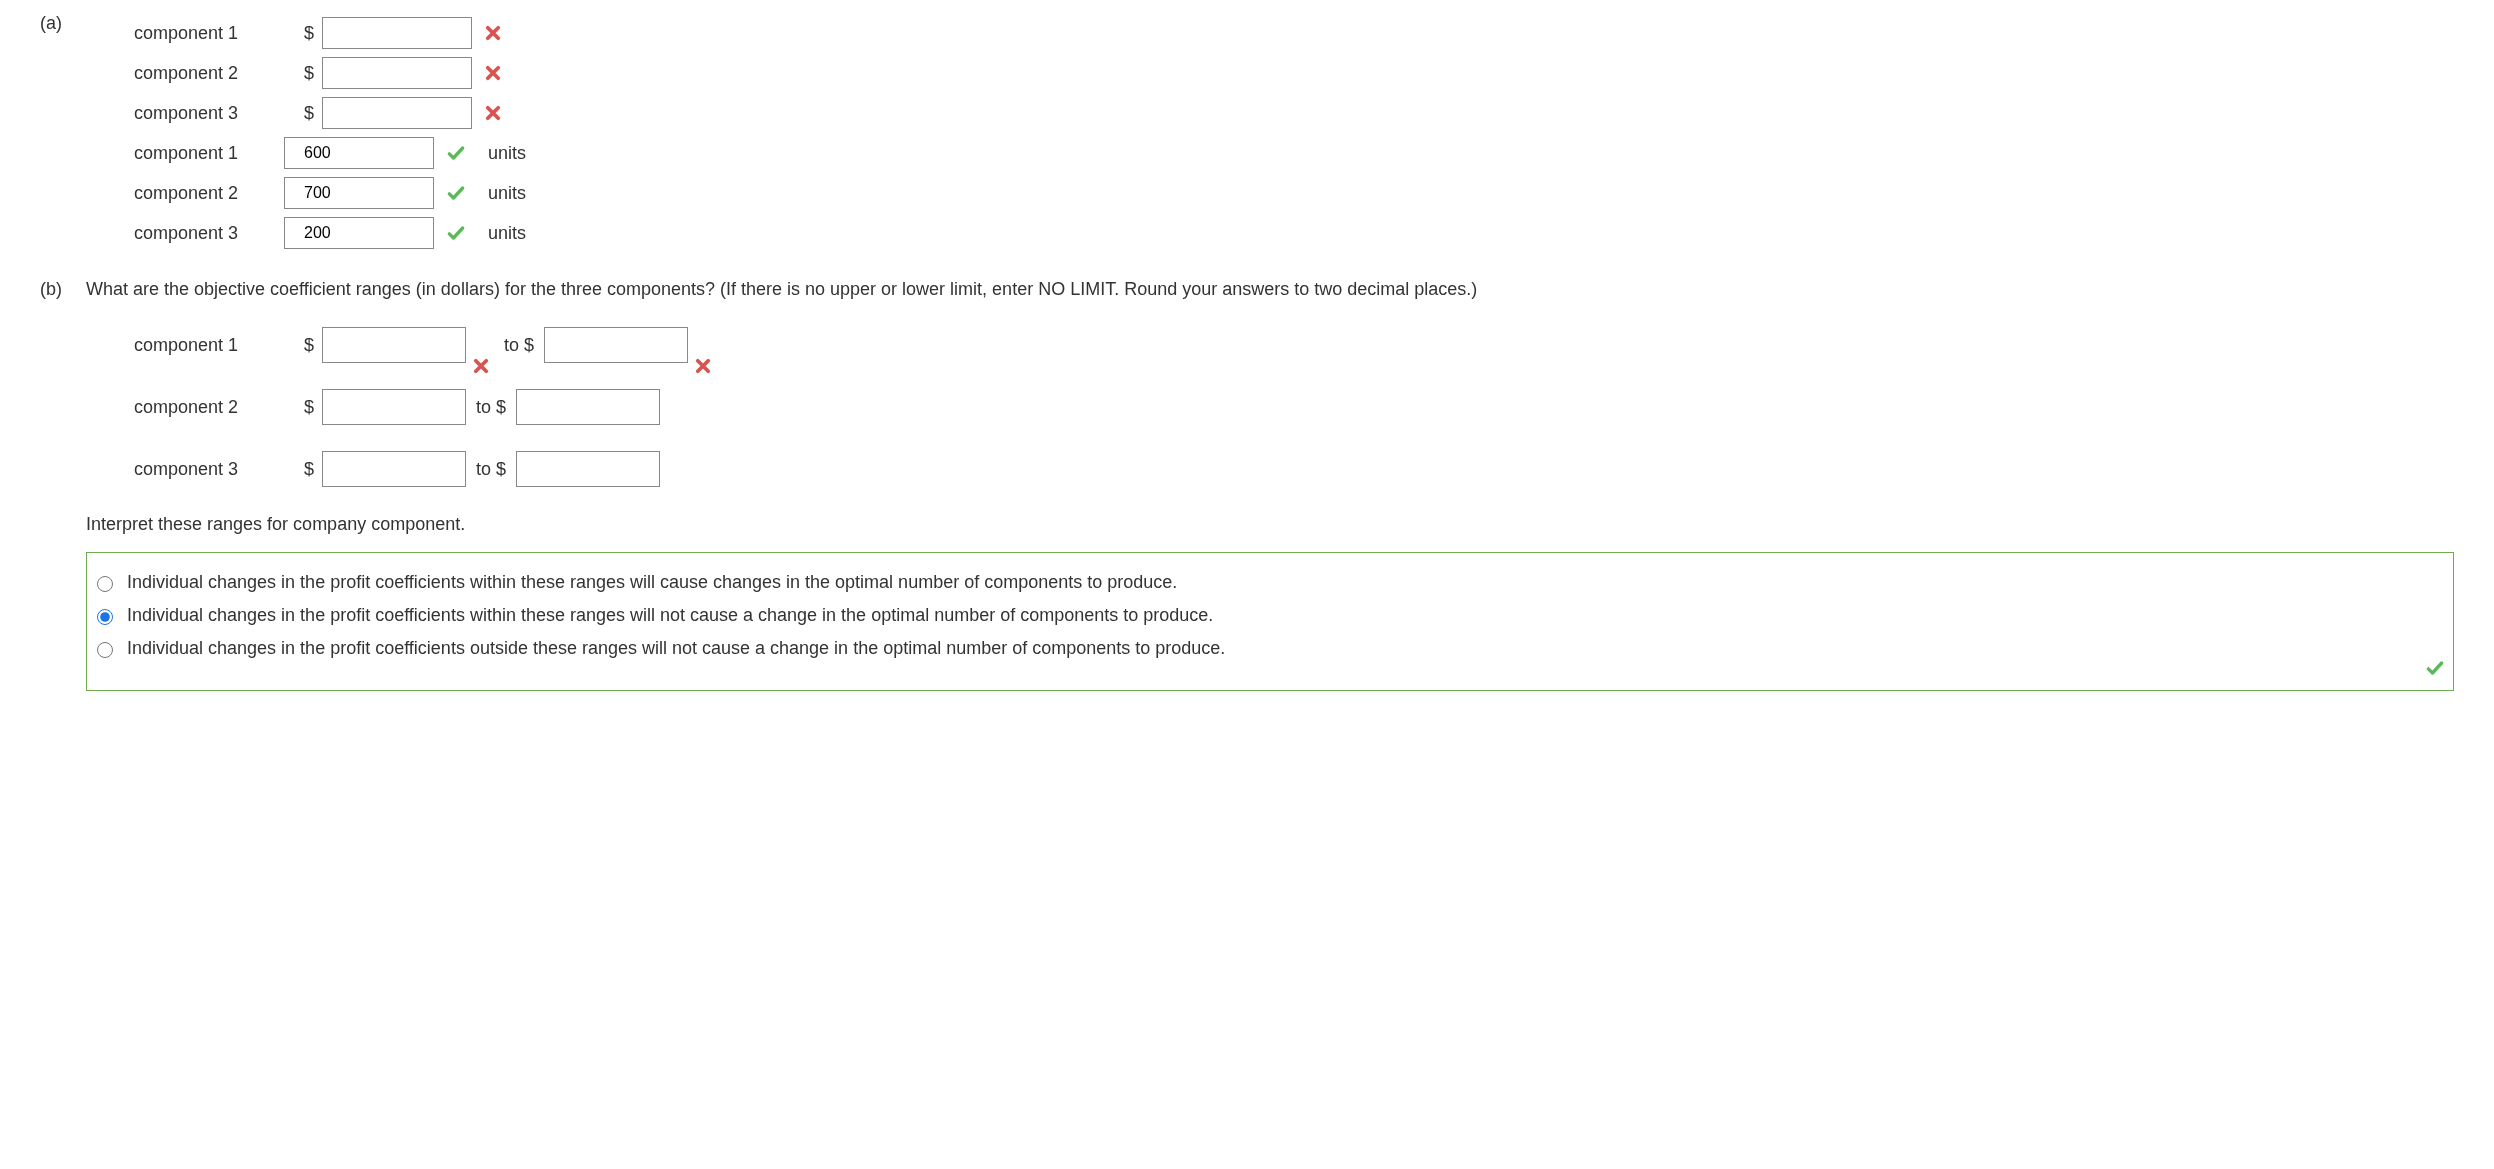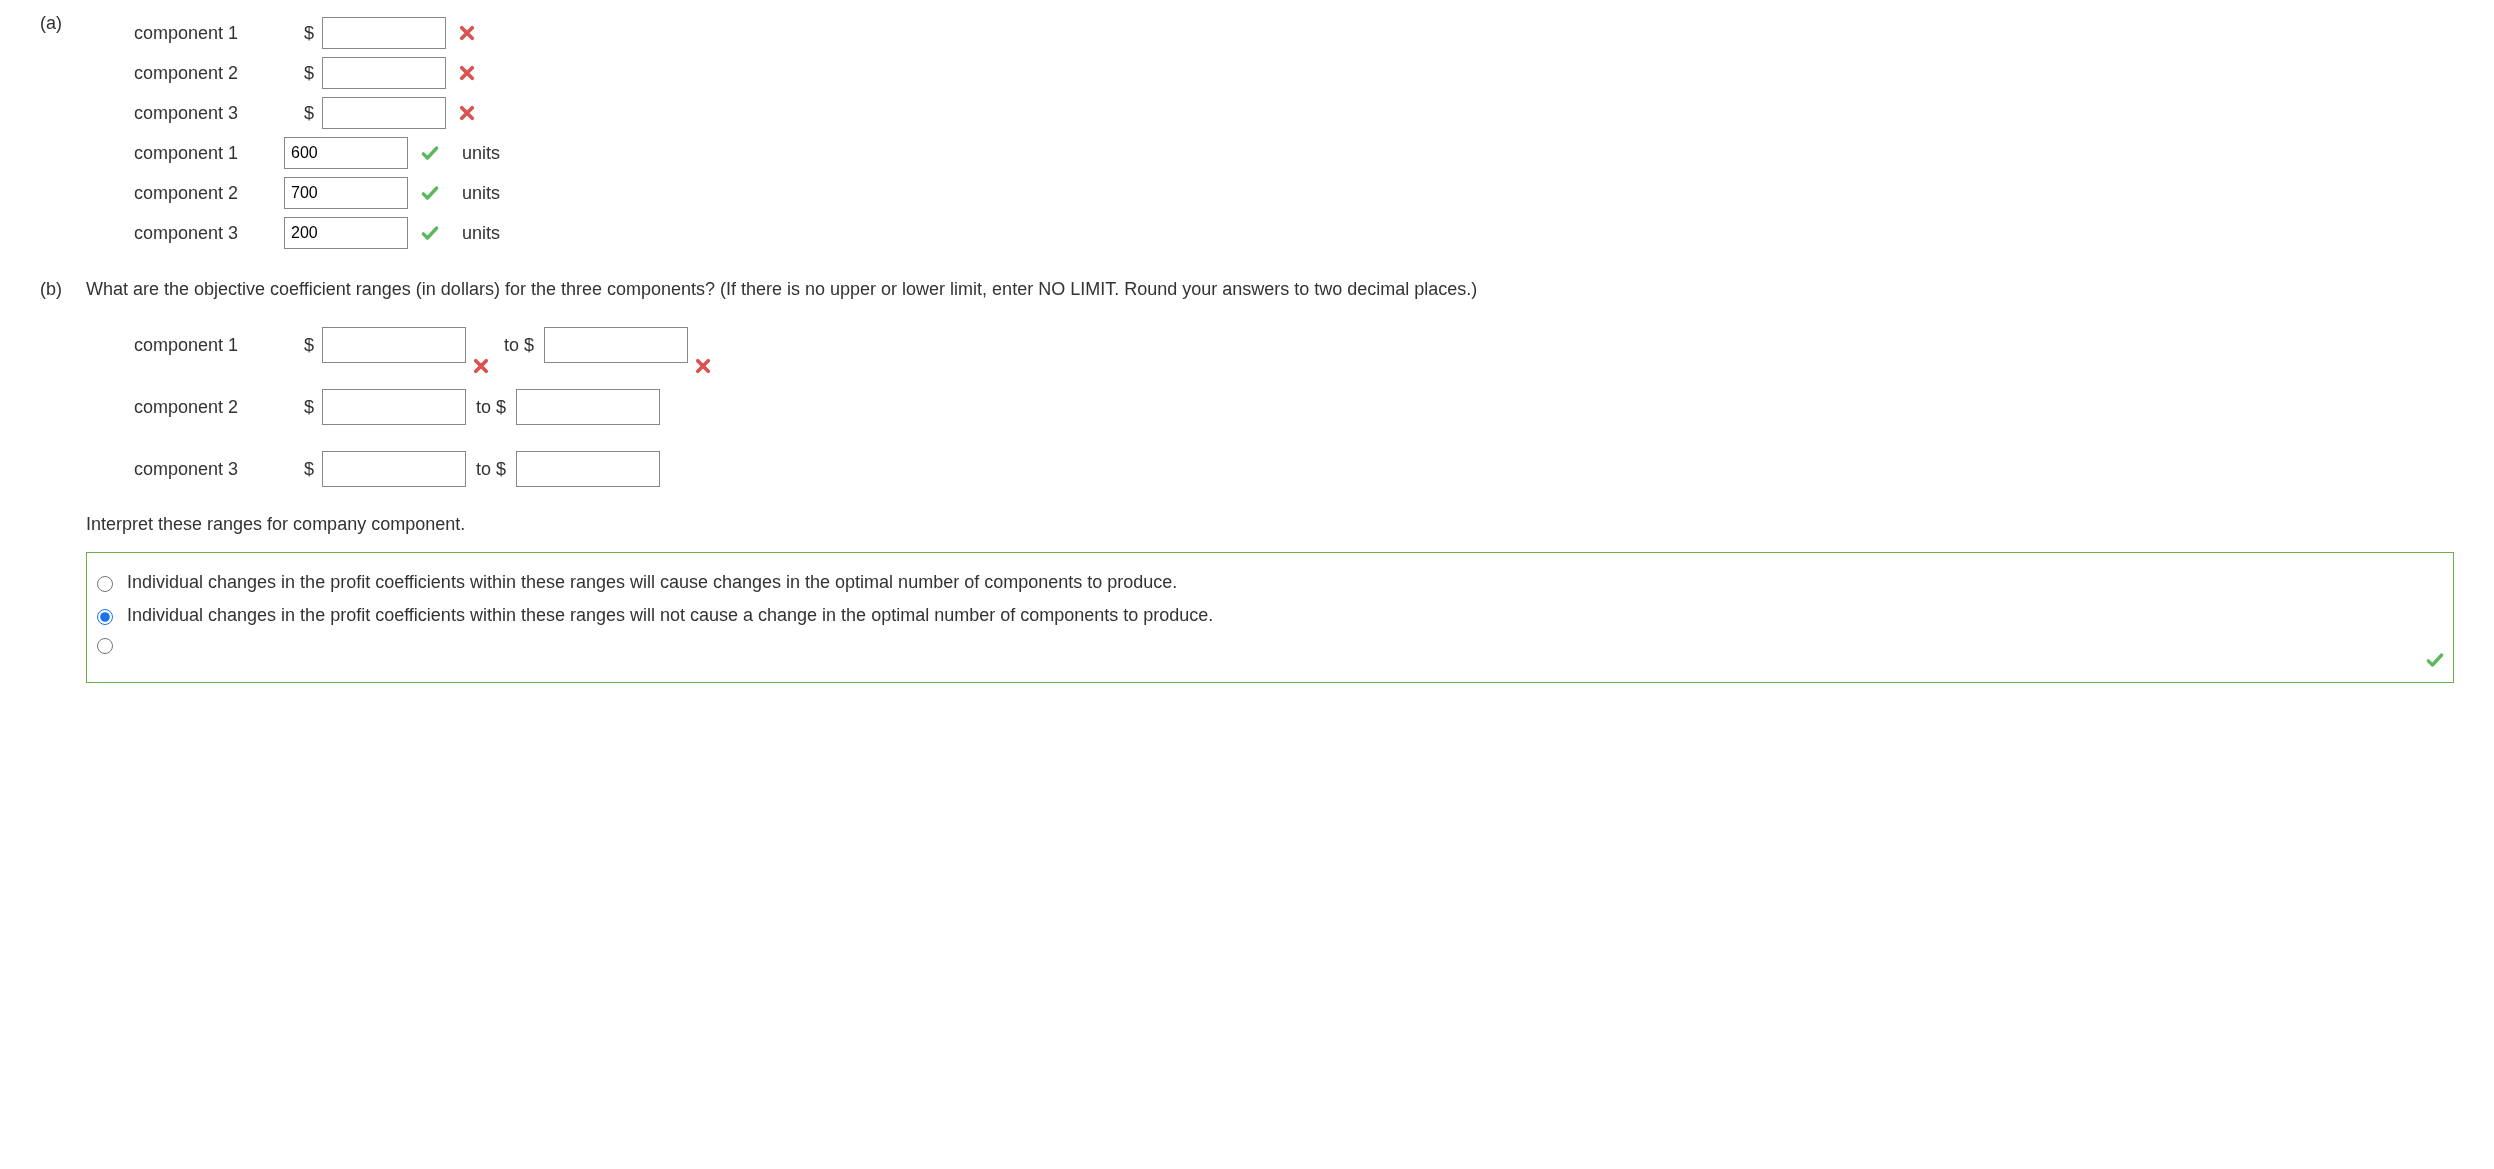--- a/index.html
+++ b/index.html
@@ -38,21 +38,21 @@
   }
   .dollar {
     margin-left: 20px;
     margin-right: 8px;
   }
   input.small-input {
     width: 110px;
     height: 26px;
     border: 1px solid #888;
     font-size: 16px;
-    padding: 2px 6px;
+    padding: 2px 19px;
     font-family: inherit;
   }
   input.med-input {
     width: 130px;
     height: 30px;
     border: 1px solid #888;
     font-size: 16px;
     padding: 2px 6px;
     font-family: inherit;
   }
@@ -215,19 +215,20 @@
       <div class="mc-row">
         <input type="radio" name="interp" class="radio" style="">
         <span>Individual changes in the profit coefficients within these ranges will cause changes in the optimal number of components to produce.</span>
       </div>
       <div class="mc-row">
         <input type="radio" name="interp" class="radio" checked="" style="">
         <span>Individual changes in the profit coefficients within these ranges will not cause a change in the optimal number of components to produce.</span>
       </div>
       <div class="mc-row">
         <input type="radio" name="interp" class="radio" style="">
+        <span>Individual changes in the profit coefficients outside these ranges will not cause a change in the optimal number of components to produce.</span>
       </div>
       <span class="corner-check check-icon"><svg viewBox="0 0 24 24">
             <path d="M4 13 L9 18 L20 6" stroke="#5cb85c" stroke-width="4" stroke-linecap="round" stroke-linejoin="round" fill="none"></path>
           </svg></span>
     </div>
   </div>
 </div>
 
 </body></html>

